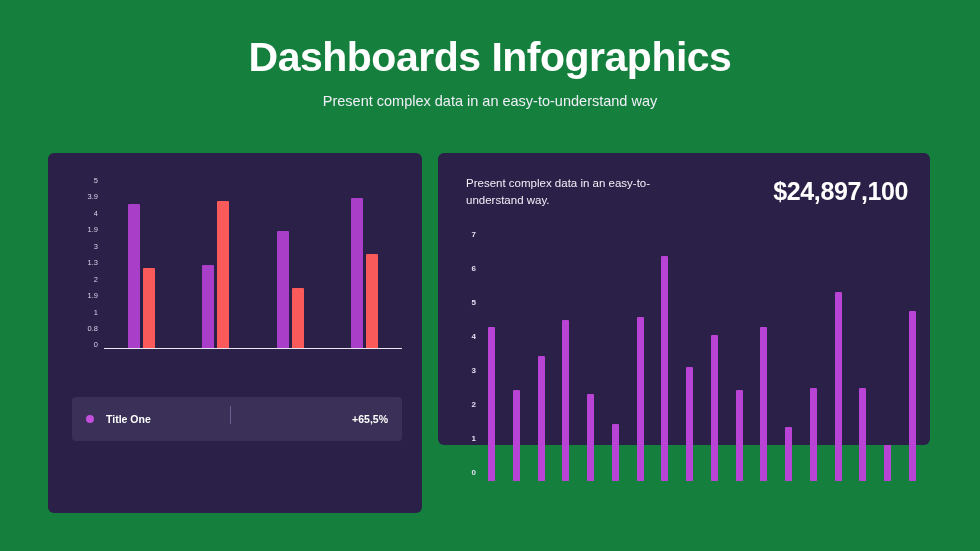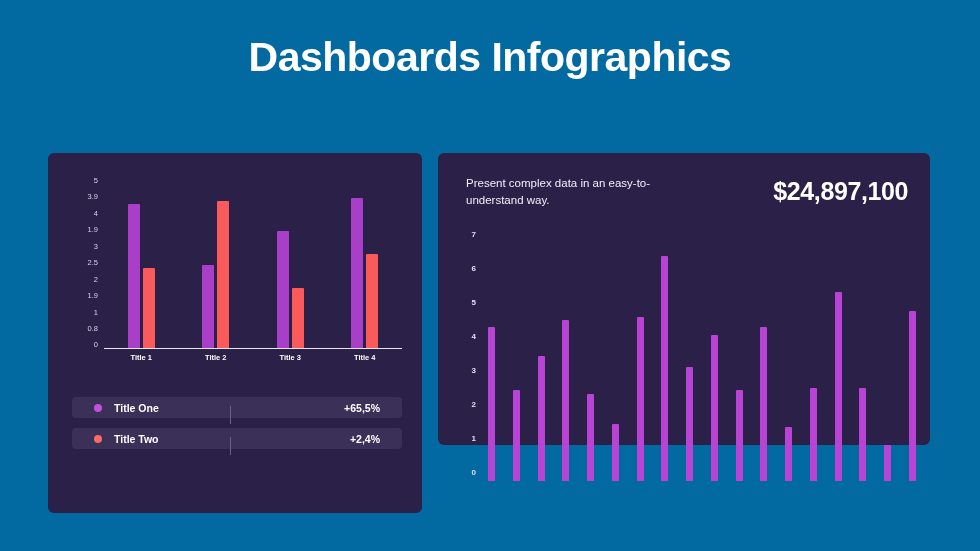--- a/index.html
+++ b/index.html
@@ -5,21 +5,21 @@
   * { box-sizing: border-box; margin: 0; padding: 0; }
   html, body {
     width: 980px; height: 551px;
     background: #191133;
     font-family: "Liberation Sans", sans-serif;
     overflow: hidden;
   }
   .slide {
     position: relative;
     width: 980px; height: 551px;
-    background: #0369a1;
+    background: #15803d;
   }
 
   
   .header { position: absolute; top: 34px; left: 0; width: 980px; text-align: center; }
   .title {
     font-size: 41px; font-weight: 700; color: #ffffff;
     letter-spacing: -0.5px; line-height: 1.15;
   }
   .subtitle {
     margin-top: 12px; font-size: 14.5px; color: #f0eef8; font-weight: 400;
@@ -54,22 +54,22 @@
   .lc-xaxis {
     position: absolute; left: 32px; top: 176px; right: 0;
     display: flex; justify-content: space-around;
   }
   .lc-xaxis span { font-size: 7.5px; color: #ffffff; font-weight: 700; }
 
   
   .legend { position: absolute; left: 24px; top: 244px; width: 330px; }
   .legend-row {
     display: flex; align-items: center;
-    height: 21px; background: #3a3058; border-radius: 4px;
-    margin-bottom: 10px; padding: 0 22px;
+    height: 44px; background: #3a3058; border-radius: 4px;
+    margin-bottom: 10px; padding: 0 14px;
     position: relative;
   }
   .legend-dot { width: 8px; height: 8px; border-radius: 50%; flex: 0 0 auto; }
   .legend-dot.s1 { background: #c44fdc; }
   .legend-dot.s2 { background: #f96a64; }
   .legend-label {
     margin-left: 12px; font-size: 10.5px; font-weight: 700; color: #ffffff;
   }
   .legend-sep {
     position: absolute; left: 158px; top: 9px; width: 1px; height: 18px;
@@ -103,32 +103,33 @@
   }
   .rc-bar { width: 7px; background: #b843d4; border-radius: 1px 1px 0 0; }
 </style>
 </head>
 <body>
 
 <div class="slide">
 
   <div class="header">
     <div class="title">Dashboards Infographics</div>
+    <div class="subtitle">Present complex data in an easy-to-understand way</div>
   </div>
 
   <div class="panel" id="panel-left">
 
     <div class="lchart">
       <div class="lc-yaxis" id="lc-yaxis">
           <span>5</span>
           <span>3.9</span>
           <span>4</span>
           <span>1.9</span>
           <span>3</span>
-          <span>2.5</span>
+          <span>1.3</span>
           <span>2</span>
           <span>1.9</span>
           <span>1</span>
           <span>0.8</span>
           <span>0</span>
         </div>
       <div class="lc-plot" id="lc-plot">
           <div class="lc-group">
             <div class="lc-bar s1" style="height: 86%; background: rgb(169, 63, 200);"></div>
             <div class="lc-bar s2" style="height: 48%; background: rgb(251, 90, 90);"></div>
@@ -138,41 +139,29 @@
             <div class="lc-bar s2" style="height: 88%; background: rgb(251, 90, 90);"></div>
           </div>
           <div class="lc-group">
             <div class="lc-bar s1" style="height: 70%; background: rgb(169, 63, 200);"></div>
             <div class="lc-bar s2" style="height: 36%; background: rgb(251, 90, 90);"></div>
           </div>
           <div class="lc-group">
             <div class="lc-bar s1" style="height: 90%; background: rgb(169, 63, 200);"></div>
             <div class="lc-bar s2" style="height: 56%; background: rgb(251, 90, 90);"></div>
           </div>
-        </div>
-      <div class="lc-xaxis" id="lc-xaxis">
-          <span>Title 1</span>
-          <span>Title 2</span>
-          <span>Title 3</span>
-          <span>Title 4</span>
         </div>
     </div>
 
     <div class="legend" id="legend">
         <div class="legend-row">
           <span class="legend-dot s1" style="background: rgb(196, 79, 220);"></span>
           <span class="legend-label">Title One</span>
           <span class="legend-sep"></span>
           <span class="legend-value">+65,5%</span>
-        </div>
-        <div class="legend-row">
-          <span class="legend-dot s2" style="background: rgb(249, 106, 100);"></span>
-          <span class="legend-label">Title Two</span>
-          <span class="legend-sep"></span>
-          <span class="legend-value">+2,4%</span>
         </div>
       </div>
   </div>
 
   <div class="panel" id="panel-right">
     <div class="rhead">
       <div class="rhead-text">Present complex data in an easy-to-understand way.</div>
       <div class="rhead-value">$24,897,100</div>
     </div>
 

